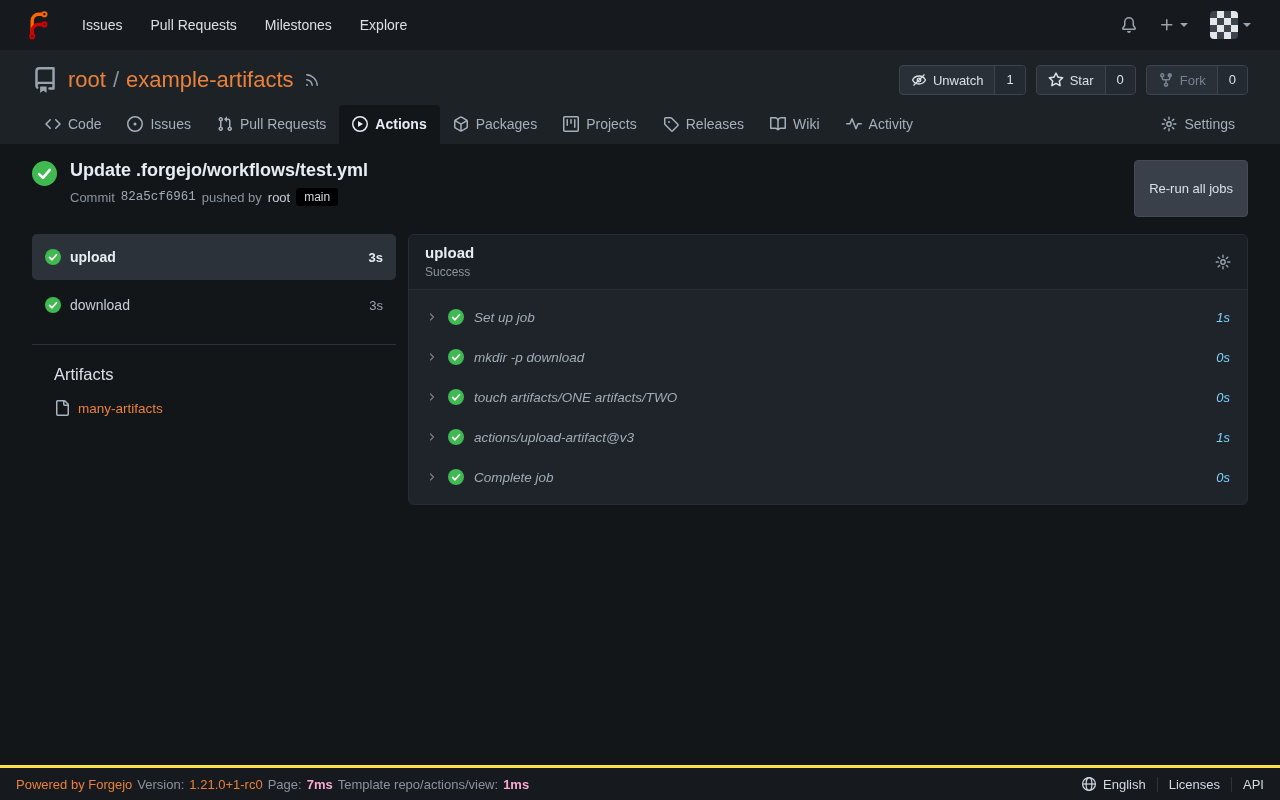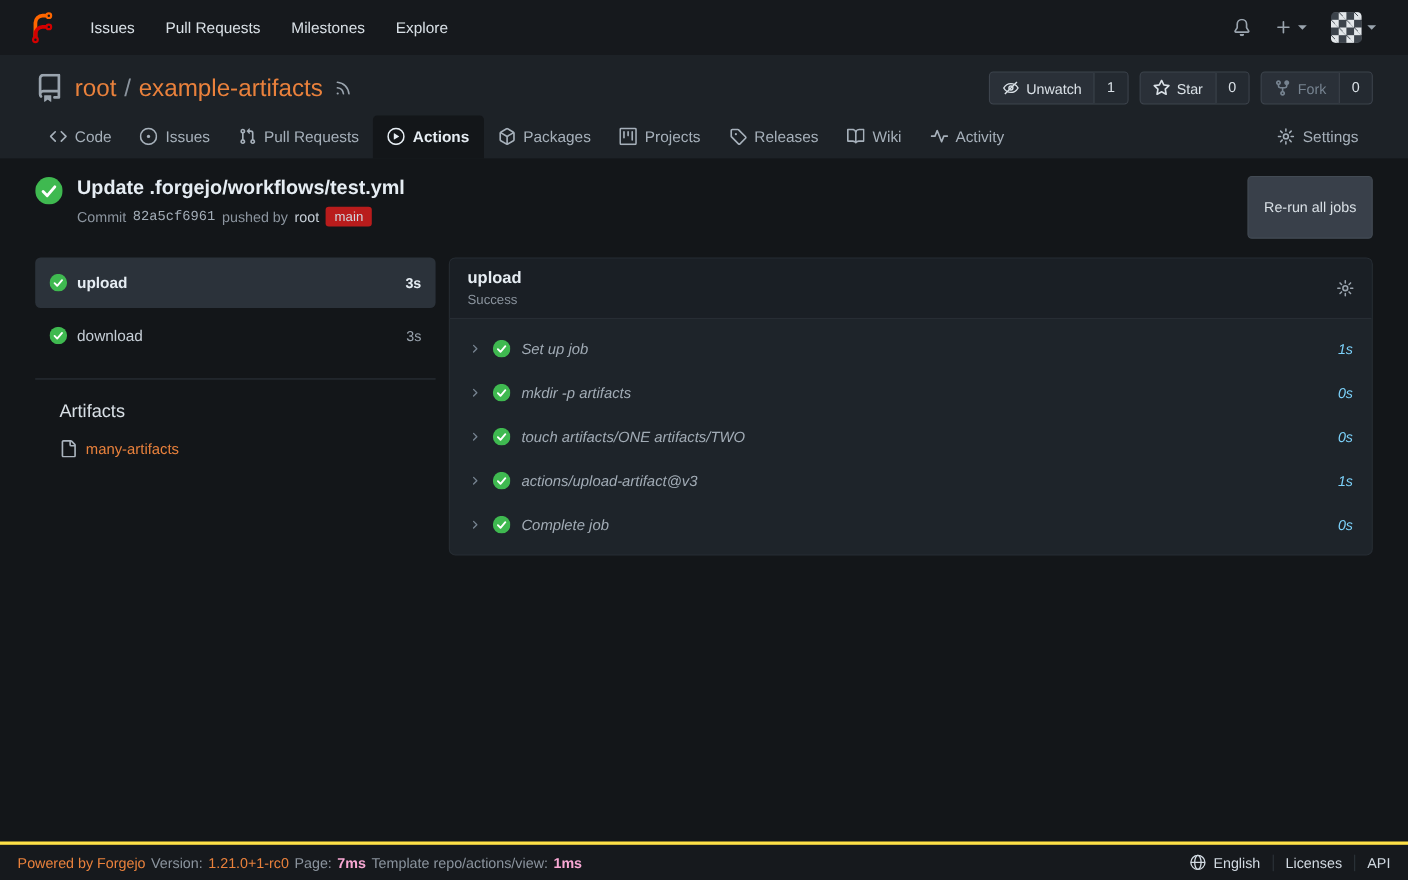--- a/index.html
+++ b/index.html
@@ -54,21 +54,21 @@
 
   
   main { flex: 1; padding: 16px 32px 0; overflow: hidden; }
   .run-header { display: flex; align-items: flex-start; }
   .run-title-wrap { display: flex; gap: 13px; }
   .run-check { width: 25px; height: 25px; flex: 0 0 25px; margin-top: 1px; }
   .run-title { margin: 0; font-size: 18px; font-weight: bold; color: #e6edf3; }
   .commit-line { margin-top: 7px; font-size: 13px; color: #8b949e; display: flex; align-items: center; gap: 6px; }
   .commit-sha { font-family: "Liberation Mono", monospace; font-size: 12.5px; color: #a2acb6; }
   .commit-pusher { color: #c6ced6; }
-  .branch-badge { background: #b91c1c; color: #d0d7de; font-size: 12px; padding: 2px 8px; border-radius: 3px; }
+  .branch-badge { background: #000000; color: #d0d7de; font-size: 12px; padding: 2px 8px; border-radius: 3px; }
   .rerun-btn { margin-left: auto; background: #39404a; color: #d9e0e6; font-size: 13px; padding: 20px 14px; border: 1px solid #434b54; border-radius: 4px; font-family: inherit; cursor: pointer; }
 
   .run-body { display: flex; gap: 12px; margin-top: 17px; }
   .jobs-panel { width: 364px; flex: 0 0 364px; }
   .job-row { display: flex; align-items: center; gap: 9px; padding: 0 13px; height: 46px; border-radius: 5px; margin-bottom: 2px; cursor: pointer; }
   .job-row.selected { background: #2b323a; }
   .job-name { color: #c6ced6; font-size: 14px; }
   .job-row.selected .job-name { font-weight: bold; color: #e6edf3; }
   .job-duration { margin-left: auto; color: #9aa4ae; font-size: 13px; }
   .job-row.selected .job-duration { color: #e6edf3; font-weight: bold; }
@@ -337,21 +337,21 @@
           <span class="step-duration">1s</span>
         </div>
         <div class="step-row">
           <svg class="step-chevron" viewBox="0 0 16 16">
               <path d="M6 4l4 4-4 4" stroke="currentColor" stroke-width="1.6" fill="none" stroke-linecap="round" stroke-linejoin="round"></path>
             </svg>
           <svg class="step-check" viewBox="0 0 16 16">
               <circle cx="8" cy="8" r="8" fill="#3fb950"></circle>
               <polyline points="4.6,8.4 7,10.8 11.4,5.7" stroke="#ffffff" stroke-width="1.7" fill="none" stroke-linecap="round" stroke-linejoin="round"></polyline>
             </svg>
-          <span>mkdir -p artifacts</span>
+          <span>mkdir -p download</span>
           <span class="step-duration">0s</span>
         </div>
         <div class="step-row">
           <svg class="step-chevron" viewBox="0 0 16 16">
               <path d="M6 4l4 4-4 4" stroke="currentColor" stroke-width="1.6" fill="none" stroke-linecap="round" stroke-linejoin="round"></path>
             </svg>
           <svg class="step-check" viewBox="0 0 16 16">
               <circle cx="8" cy="8" r="8" fill="#3fb950"></circle>
               <polyline points="4.6,8.4 7,10.8 11.4,5.7" stroke="#ffffff" stroke-width="1.7" fill="none" stroke-linecap="round" stroke-linejoin="round"></polyline>
             </svg>

